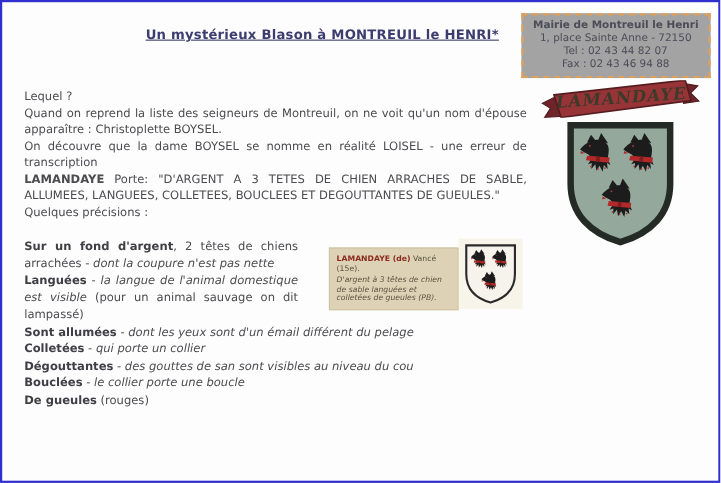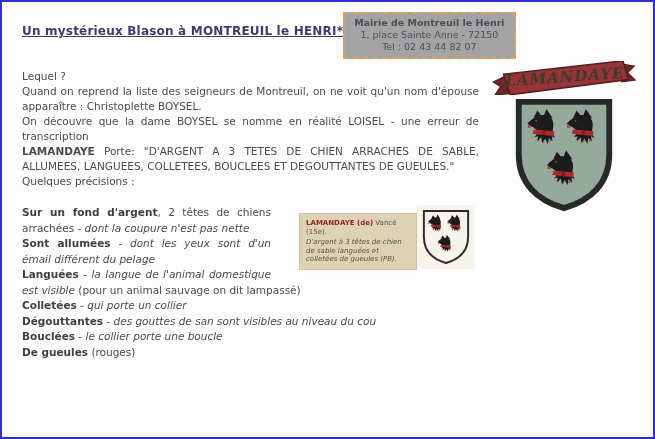--- a/index.html
+++ b/index.html
@@ -2,21 +2,21 @@
 <html><head>
 <meta charset="utf-8">
 <style>
   html,body{margin:0;padding:0;background:#ffffff;}
   body{font-family:"DejaVu Sans",sans-serif;}
   .page{
     position:relative;width:655px;height:439px;box-sizing:border-box;
     border:2px solid #2f2fd0;background:#fdfdfd;overflow:hidden;
   }
   
-  .header{display:flex;justify-content:flex-start;align-items:flex-start;padding:6px 4px 0 20px;}
+  .header{display:flex;justify-content:flex-end;align-items:flex-start;padding:6px 4px 0 20px;gap:20px;}
   .title{margin-top:16px;font-size:12px;font-weight:bold;text-decoration:underline;color:#3c3c6e;letter-spacing:.2px;}
   .address-box{
     border:2px dashed #dca05f;background:#a3a3a3;text-align:center;
     font-size:9.5px;line-height:12px;color:#4c4c58;padding:3px 9px 4px;margin:4px 3px 0 0;
   }
   .address-name{font-weight:bold;}
   
   .content{padding:10px 14px 0 20px;font-size:10.5px;line-height:15px;color:#4b4b50;text-align:justify;}
   .content p{margin:0;}
   .red{color:#e04545;}
@@ -62,20 +62,21 @@
 </svg>
 
 <div class="page">
 
   <div class="header">
     <div class="title">Un mystérieux Blason à MONTREUIL le HENRI*</div>
     <div class="address-box">
       <div class="address-name">Mairie de Montreuil le Henri</div>
       <div>1, place Sainte Anne - 72150</div>
       <div>Tel : 02 43 44 82 07</div>
+      <div>Fax : 02 43 46 94 88</div>
     </div>
   </div>
 
   <div class="content">
 
     <div class="blason-float">
       <svg class="ribbon-svg" width="150" height="34" viewBox="0 0 150 34">
         <g transform="rotate(-4 75 17)">
           <polygon points="16,11 4,16 11,21 5,29 22,29" fill="#6e2428" stroke="#4c1a1d" stroke-width="1"></polygon>
           <polygon points="134,7 146,10 139,16 146,24 132,25" fill="#6e2428" stroke="#4c1a1d" stroke-width="1"></polygon>
@@ -109,22 +110,22 @@
           <svg width="50" height="58" viewBox="0 0 104 120">
             <path d="M6,6 H98 V60 C98,88 80,106 52,114 C24,106 6,88 6,60 Z" fill="#f6f3ec" stroke="#2a2a2a" stroke-width="4"></path>
             <use href="#doghead" x="14" y="13" width="36" height="40"></use>
             <use href="#doghead" x="54" y="13" width="36" height="40"></use>
             <use href="#doghead" x="34" y="55" width="36" height="40"></use>
           </svg>
         </div>
       </div>
 
       <div class="prec-item"><span class="prec-label">Sur un fond d'argent</span><span>, 2 têtes de chiens arrachées - </span><span class="ital">dont la coupure n'est pas nette</span><span></span></div>
+      <div class="prec-item"><span class="prec-label">Languées</span><span> - </span><span class="ital">la langue de l'animal domestique est visible</span><span> (pour un animal sauvage on dit lampassé)</span></div>
       <div class="prec-item"><span class="prec-label">Sont allumées</span><span> - </span><span class="ital">dont les yeux sont d'un émail différent du pelage</span><span></span></div>
-      <div class="prec-item"><span class="prec-label">Languées</span><span> - </span><span class="ital">la langue de l'animal domestique est visible</span><span> (pour un animal sauvage on dit lampassé)</span></div>
       <div class="prec-item"><span class="prec-label">Colletées</span><span> - </span><span class="ital">qui porte un collier</span><span></span></div>
       <div class="prec-item"><span class="prec-label">Dégouttantes</span><span> - </span><span class="ital">des gouttes de san sont visibles au niveau du cou</span><span></span></div>
       <div class="prec-item"><span class="prec-label">Bouclées</span><span> - </span><span class="ital">le collier porte une boucle</span><span></span></div>
       <div class="prec-item"><span class="prec-label">De gueules</span><span> </span><span class="ital"></span><span>(rouges)</span></div>
     </div>
 
   </div>
 </div>
 
 </body></html>

